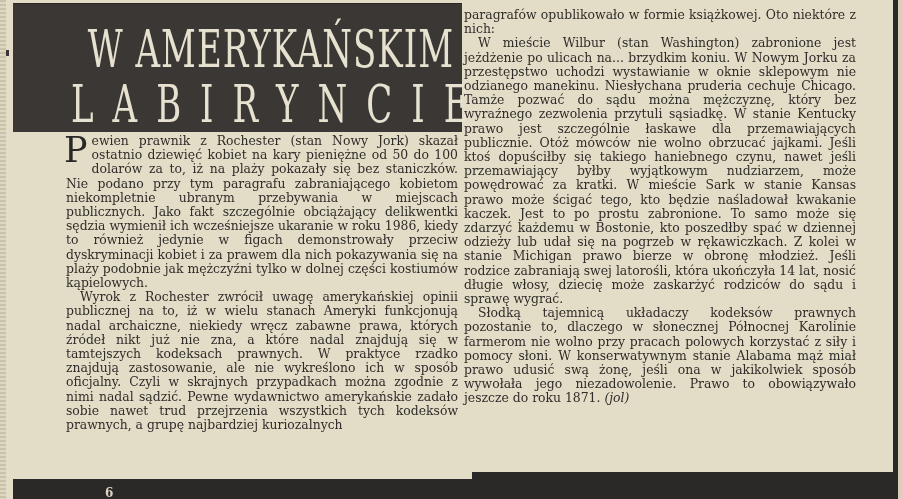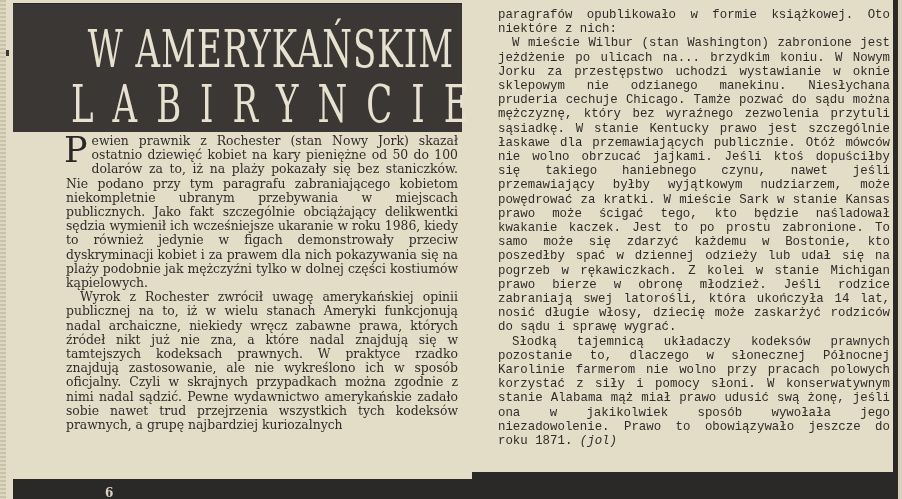--- a/index.html
+++ b/index.html
@@ -24,21 +24,21 @@
   }
   .title-1 { top: 24px; right: 8px; width: auto; left: 58px; font-size: 34px; letter-spacing: 1px; transform: scaleY(1.55); }
   .title-2 { top: 79px; right: 8px; width: auto; left: 58px; font-size: 34px; letter-spacing: 19px; transform: scaleY(1.55); }
   .col {
     position: absolute; font-size: 12.4px; line-height: 14.2px; text-align: justify;
     color: #2f2c29;
   }
   .col p { margin: 0; text-indent: 14px; }
   .col p.first { text-indent: 0; }
   .col-left { left: 66px; top: 134px; width: 392px; }
-  .col-right { left: 498px; top: 8px; width: 392px; font-family: Liberation Mono, monospace; }
+  .col-right { left: 464px; top: 8px; width: 392px; }
   .dropcap {
     float: left; font-size: 35px; line-height: 28px; margin: 2px 4px 0 -2px;
     color: #2a2826;
   }
   .author { font-style: italic; }
   .right-frame { position: absolute; left: 893px; top: 0; width: 5px; height: 472px; background: #2b2928; }
   .right-frame-edge { position: absolute; left: 898px; top: 0; width: 4px; height: 499px; background: #d7d0ba; }
   .bottom-bar { position: absolute; left: 13px; top: 479px; width: 885px; height: 20px; background: #2b2928; }
   .bottom-bar-inner { position: absolute; left: 472px; top: 472px; width: 426px; height: 8px; background: #2b2928; }
   .page-number { position: absolute; left: 105px; top: 486px; font-size: 12px; color: #d9d3c0; font-weight: bold; }

